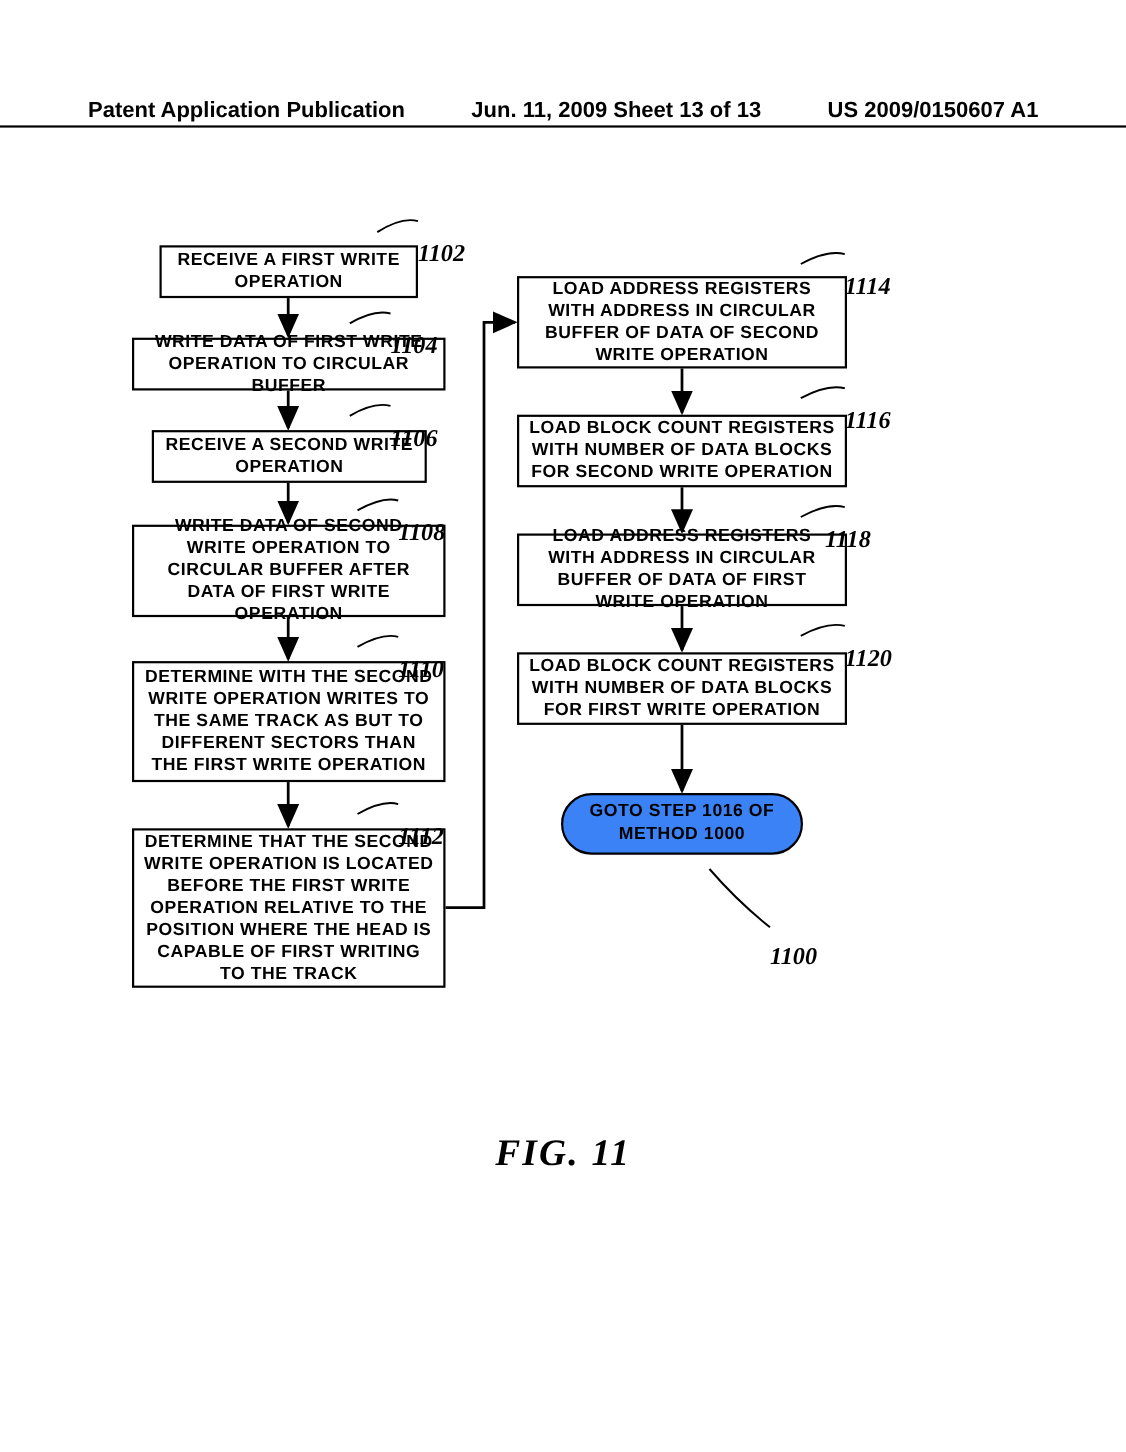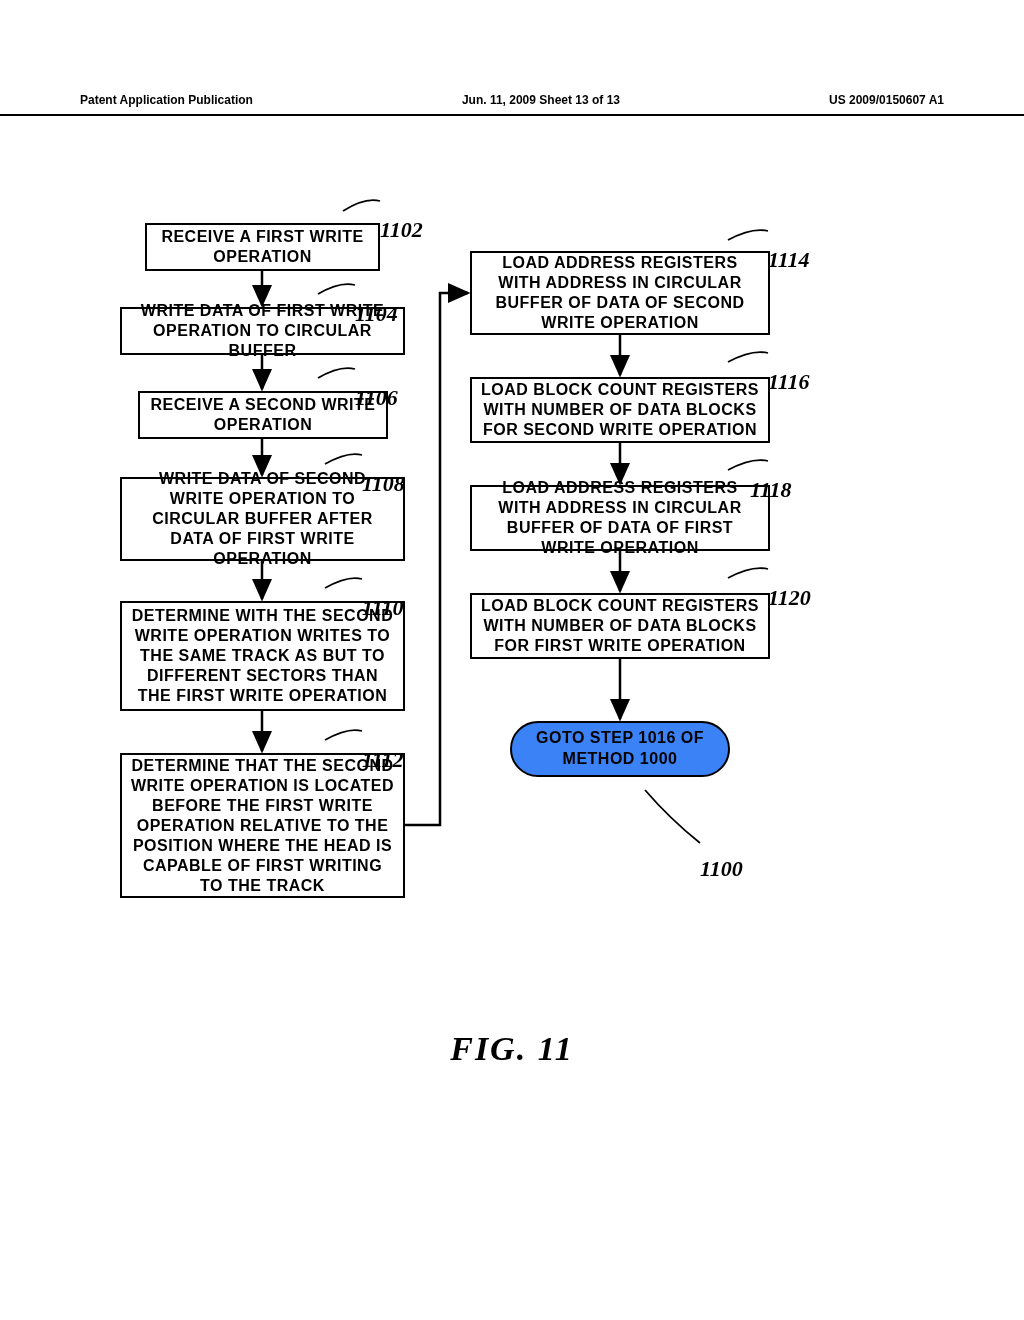--- a/index.html
+++ b/index.html
@@ -13,21 +13,21 @@
   }
   .header {
     position: absolute;
     top: 86px;
     left: 0;
     width: 1024px;
     padding: 0 80px;
     border-bottom: 2px solid #000;
     display: flex;
     justify-content: space-between;
-    font-size: 12px;
+    font-size: 20px;
     font-weight: bold;
     line-height: 28px;
   }
   .header span { white-space: nowrap; }
   .header .mid { text-align: center; flex: 1; }
   .header .right { text-align: right; }
 
   .diagram {
     position: absolute;
     top: 195px;

